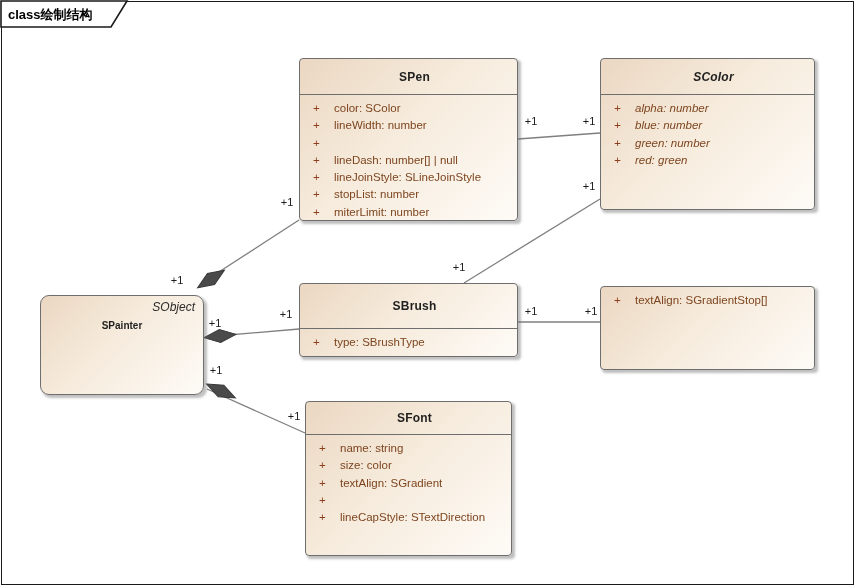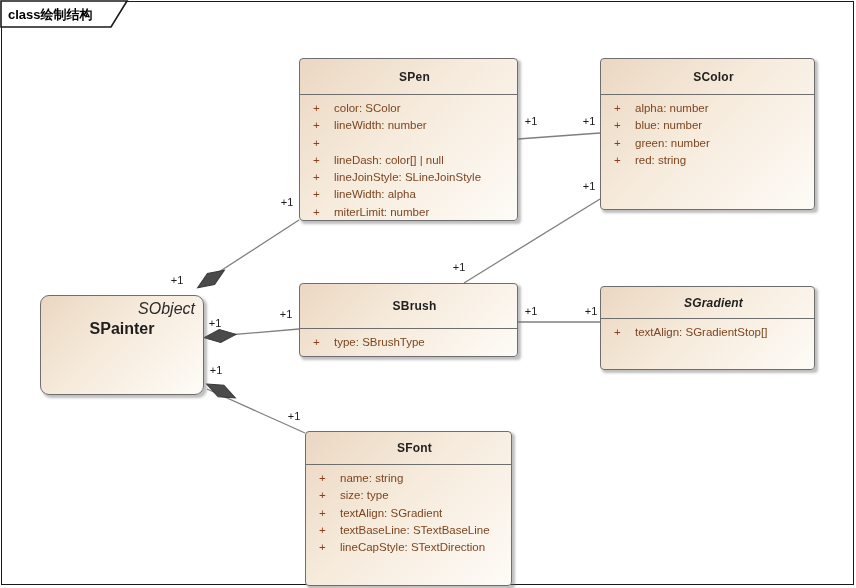--- a/index.html
+++ b/index.html
@@ -34,25 +34,25 @@
   }
   .uml-attr .vis{
     position:absolute;left:13px;color:#8c3d1c;
   }
   .uml-attr .txt{position:absolute;left:34px;}
   
   #spainter{
     border-radius:9px;
   }
   #spainter .stereotype{
-    position:absolute;top:4px;right:8px;font-size:16px;font-style:italic;color:#2a2a2a;
+    position:absolute;top:4px;right:8px;font-size:12px;font-style:italic;color:#2a2a2a;
   }
   #spainter .obj-name{
     position:absolute;top:24px;left:0;width:100%;text-align:center;
-    font-size:16px;font-weight:bold;color:#1f1f1f;
+    font-size:10px;font-weight:bold;color:#1f1f1f;
   }
   .wire{stroke:#7f7f7f;stroke-width:1.3;fill:none;}
   .diamond{fill:#4a4a4a;stroke:#383838;stroke-width:1;}
   .mult{font-size:11px;fill:#1c1c1c;text-anchor:middle;font-family:"Liberation Sans",sans-serif;}
   .frame-tab-path{fill:#ffffff;stroke:#1a1a1a;stroke-width:1.6;}
   .frame-tab-text{font-size:13px;font-weight:bold;fill:#000;font-family:"Liberation Sans",sans-serif;}
 </style>
 </head>
 <body>
 
@@ -109,105 +109,101 @@
         </div>
       <div class="uml-attr">
           <span class="vis">+</span>
           <span class="txt">lineWidth: number</span>
         </div>
       <div class="uml-attr">
           <span class="vis">+</span>
         </div>
       <div class="uml-attr">
           <span class="vis">+</span>
-          <span class="txt">lineDash: color[] | null</span>
+          <span class="txt">lineDash: number[] | null</span>
         </div>
       <div class="uml-attr">
           <span class="vis">+</span>
           <span class="txt">lineJoinStyle: SLineJoinStyle</span>
         </div>
       <div class="uml-attr">
           <span class="vis">+</span>
-          <span class="txt">lineWidth: alpha</span>
+          <span class="txt">stopList: number</span>
         </div>
       <div class="uml-attr">
           <span class="vis">+</span>
           <span class="txt">miterLimit: number</span>
         </div>
     </div>
   </div>
 
-  <div class="uml-class" style="left:600px;top:58px;width:215px;height:152px;">
+  <div class="uml-class" style="left:600px;top:58px;width:215px;height:152px;font-style:italic;">
     <div class="uml-class-header" style="height:36px;">
       <div class="uml-class-title">SColor</div>
     </div>
     <div class="uml-attrs">
       <div class="uml-attr">
           <span class="vis">+</span>
           <span class="txt">alpha: number</span>
         </div>
       <div class="uml-attr">
           <span class="vis">+</span>
           <span class="txt">blue: number</span>
         </div>
       <div class="uml-attr">
           <span class="vis">+</span>
           <span class="txt">green: number</span>
         </div>
       <div class="uml-attr">
           <span class="vis">+</span>
-          <span class="txt">red: string</span>
+          <span class="txt">red: green</span>
         </div>
     </div>
   </div>
 
   <div class="uml-class" style="left:299px;top:283px;width:219px;height:74px;">
     <div class="uml-class-header" style="height:45px;">
       <div class="uml-class-title">SBrush</div>
     </div>
     <div class="uml-attrs">
       <div class="uml-attr">
           <span class="vis">+</span>
           <span class="txt">type: SBrushType</span>
         </div>
     </div>
   </div>
 
   <div class="uml-class" style="left:600px;top:286px;width:215px;height:84px;">
-    <div class="uml-class-header" style="height:32px;">
-      <div class="uml-class-title italic">SGradient</div>
-    </div>
     <div class="uml-attrs">
       <div class="uml-attr">
           <span class="vis">+</span>
           <span class="txt">textAlign: SGradientStop[]</span>
         </div>
     </div>
   </div>
 
-  <div class="uml-class" style="left:305px;top:401px;width:207px;height:155px;margin-top:30px;">
+  <div class="uml-class" style="left:305px;top:401px;width:207px;height:155px;">
     <div class="uml-class-header" style="height:33px;">
       <div class="uml-class-title">SFont</div>
     </div>
     <div class="uml-attrs">
       <div class="uml-attr">
           <span class="vis">+</span>
           <span class="txt">name: string</span>
         </div>
       <div class="uml-attr">
           <span class="vis">+</span>
-          <span class="txt">size: type</span>
+          <span class="txt">size: color</span>
         </div>
       <div class="uml-attr">
           <span class="vis">+</span>
           <span class="txt">textAlign: SGradient</span>
         </div>
       <div class="uml-attr">
           <span class="vis">+</span>
-          <span class="txt">textBaseLine: STextBaseLine</span>
         </div>
       <div class="uml-attr">
           <span class="vis">+</span>
           <span class="txt">lineCapStyle: STextDirection</span>
         </div>
     </div>
   </div>
 
   <div id="frame-border"></div>
 </div>

